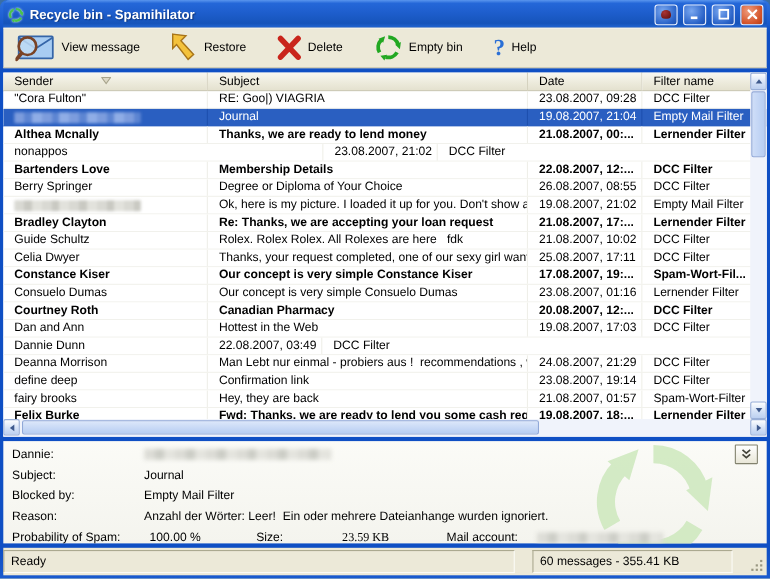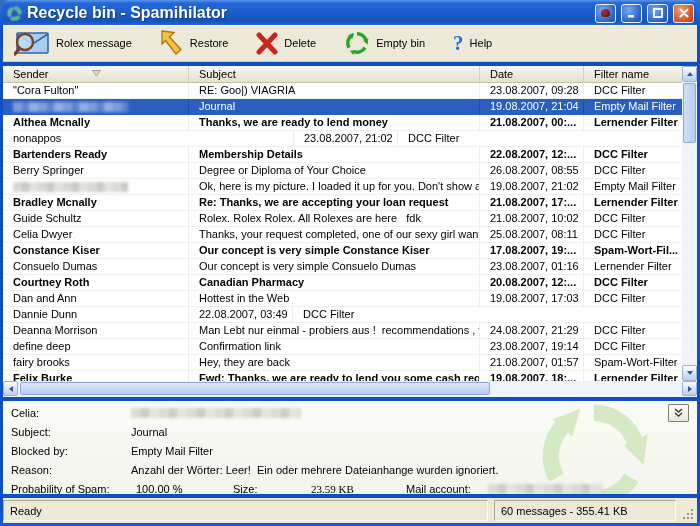--- a/index.html
+++ b/index.html
@@ -3,21 +3,21 @@
 <meta charset="utf-8">
 <style>
   html,body{margin:0;padding:0;}
   body{width:700px;height:526px;font-family:"Liberation Sans",sans-serif;background:#3a6ea5;overflow:hidden;}
   .window{width:700px;height:526px;background:linear-gradient(180deg,#2f72e0,#0f4fc4 30px,#0f4fc4 95%,#1a5ace);
     border-radius:7px 7px 0 0;display:flex;flex-direction:column;padding:0 3px 3px 3px;box-sizing:border-box;}
   
   .titlebar{height:25px;display:flex;align-items:center;gap:5px;padding:2px 3px 0 4px;
     background:linear-gradient(180deg,#5a96ee 0%,#2467d8 12%,#1e5ecd 45%,#1654ba 85%,#2265d2 100%);
     border-radius:6px 6px 0 0;box-sizing:border-box;}
-  .title-text{flex:1;color:#fff;font-size:16px;font-weight:bold;text-shadow:1px 1px 1px #123a80;white-space:nowrap;overflow:hidden;}
+  .title-text{flex:1;color:#fff;font-size:12px;font-weight:bold;text-shadow:1px 1px 1px #123a80;white-space:nowrap;overflow:hidden;}
   .tb-btn{width:21px;height:19px;border-radius:3px;border:1px solid #eef3ff;display:flex;align-items:center;justify-content:center;flex:0 0 auto;box-sizing:border-box;}
   .tb-btn.blue{background:radial-gradient(circle at 35% 30%,#7aa8f0,#2a63c8 70%,#1c4fae);}
   .tb-btn.close{background:radial-gradient(circle at 35% 30%,#f09d7e,#d4552b 65%,#b53c14);}
   .appdot{width:9px;height:8px;border-radius:50% 50% 40% 40%;background:radial-gradient(circle at 35% 30%,#a33,#5a0d0d);}
   
   .toolbar{height:38px;background:#ece9d8;display:flex;align-items:center;gap:22px;padding:0 8px;
     border-bottom:1px solid #cdc9b3;box-shadow:inset 0 1px 0 #fbfaf4;box-sizing:border-box;}
   .tool-btn{display:flex;align-items:center;gap:6px;font-size:11px;color:#000;padding:2px 3px;white-space:nowrap;}
   
   .gapstrip{height:4px;}
@@ -65,21 +65,21 @@
   .d-redacted.small{width:115px;}
   .w-prob-l{width:125px;flex:0 0 125px;}
   .w-prob-v{width:97px;flex:0 0 97px;}
   .w-size-l{width:78px;flex:0 0 78px;}
   .w-size-v{width:95px;flex:0 0 95px;font-family:Liberation Serif, serif;}
   .w-acct-l{width:82px;flex:0 0 82px;}
   .chev-btn{position:absolute;top:3px;right:8px;width:19px;height:16px;border:1px solid #82826e;border-radius:1px;
     background:linear-gradient(180deg,#fff,#e9e7d8);display:flex;align-items:center;justify-content:center;z-index:3;}
   .watermark{position:absolute;right:42px;top:-6px;z-index:1;opacity:.85;}
   
-  .statusbar{height:25px;margin-top:4px;background:#ece9d8;display:flex;align-items:stretch;font-size:11px;color:#000;box-sizing:border-box;padding:2px 2px 2px 0;gap:6px;}
+  .statusbar{height:25px;margin-top:4px;background:#ece9d8;display:flex;align-items:stretch;font-size:11px;color:#000;box-sizing:border-box;padding:2px 2px 2px 0;gap:16px;}
   .spanel{border:1px solid;border-color:#aba990 #fcfbf6 #fcfbf6 #aba990;display:flex;align-items:center;padding:0 6px;box-sizing:border-box;}
   .spanel.left{flex:1;}
   .spanel.right{width:182px;flex:0 0 182px;}
   .grip{width:13px;display:flex;align-items:flex-end;justify-content:flex-end;}
   .gripdot{width:2px;height:2px;background:#9a9782;box-shadow:-4px 0 #9a9782,0 -4px #9a9782,-8px 0 #9a9782,-4px -4px #9a9782,0 -8px #9a9782;margin:0 2px 2px 0;}
   svg{display:block;}
 </style>
 </head>
 <body>
 
@@ -126,21 +126,21 @@
   </div>
 
   <div class="toolbar">
     <span class="tool-btn">
       <svg width="36" height="27" viewBox="0 0 36 27">
         <rect x="3" y="4" width="31" height="20" rx="1" fill="#a8ccf2" stroke="#3565a8" stroke-width="1.6"></rect>
         <path d="M3 5 L18.5 15 L34 5" fill="none" stroke="#3565a8" stroke-width="1.6"></path>
         <circle cx="11" cy="13" r="8" fill="rgba(190,218,245,0.85)" stroke="#7a4326" stroke-width="2.4"></circle>
         <line x1="5.5" y1="19.5" x2="1" y2="25" stroke="#7a4326" stroke-width="3.4" stroke-linecap="round"></line>
       </svg>
-      <span>Rolex message</span>
+      <span>View message</span>
     </span>
     <span class="tool-btn">
       <svg width="24" height="26" viewBox="0 0 24 26">
         <polygon points="2,1 14,2.5 9.5,7 21,19.5 16,24 5.5,10.5 2,14" fill="#f4c23c" stroke="#a8751a" stroke-width="1.3"></polygon>
       </svg>
       <span>Restore</span>
     </span>
     <span class="tool-btn">
       <svg width="22" height="24" viewBox="0 0 22 24">
         <path d="M3 4 L19 21 M19 4 L3 21" stroke="#c9251b" stroke-width="5" stroke-linecap="round"></path>
@@ -199,53 +199,53 @@
           <div class="cell c-subject">Thanks, we are ready to lend money</div>
           <div class="cell c-date">21.08.2007, 00:...</div>
           <div class="cell c-filter">Lernender Filter</div>
         </div>
         <div class="trow">
           <div class="cell c-subject">nonappos</div>
           <div class="cell c-date">23.08.2007, 21:02</div>
           <div class="cell c-filter">DCC Filter</div>
         </div>
         <div class="trow bold">
-          <div class="cell c-sender">Bartenders Ready</div>
+          <div class="cell c-sender">Bartenders Love</div>
           <div class="cell c-subject">Membership Details</div>
           <div class="cell c-date">22.08.2007, 12:...</div>
           <div class="cell c-filter">DCC Filter</div>
         </div>
         <div class="trow">
           <div class="cell c-sender">Berry Springer</div>
           <div class="cell c-subject">Degree or Diploma of Your Choice</div>
           <div class="cell c-date">26.08.2007, 08:55</div>
           <div class="cell c-filter">DCC Filter</div>
         </div>
         <div class="trow">
           <div class="cell c-sender"><span class="redacted"></span></div>
           <div class="cell c-subject">Ok, here is my picture. I loaded it up for you. Don't show any...</div>
           <div class="cell c-date">19.08.2007, 21:02</div>
           <div class="cell c-filter">Empty Mail Filter</div>
         </div>
         <div class="trow bold">
-          <div class="cell c-sender">Bradley Mcnally</div>
+          <div class="cell c-sender">Bradley Clayton</div>
           <div class="cell c-subject">Re: Thanks, we are accepting your loan request</div>
           <div class="cell c-date">21.08.2007, 17:...</div>
           <div class="cell c-filter">Lernender Filter</div>
         </div>
         <div class="trow">
           <div class="cell c-sender">Guide Schultz</div>
           <div class="cell c-subject">Rolex. Rolex Rolex. All Rolexes are here   fdk</div>
           <div class="cell c-date">21.08.2007, 10:02</div>
           <div class="cell c-filter">DCC Filter</div>
         </div>
         <div class="trow">
           <div class="cell c-sender">Celia Dwyer</div>
           <div class="cell c-subject">Thanks, your request completed, one of our sexy girl wants t...</div>
-          <div class="cell c-date">25.08.2007, 08:11</div>
+          <div class="cell c-date">25.08.2007, 17:11</div>
           <div class="cell c-filter">DCC Filter</div>
         </div>
         <div class="trow bold">
           <div class="cell c-sender">Constance Kiser</div>
           <div class="cell c-subject">Our concept is very simple Constance Kiser</div>
           <div class="cell c-date">17.08.2007, 19:...</div>
           <div class="cell c-filter">Spam-Wort-Fil...</div>
         </div>
         <div class="trow">
           <div class="cell c-sender">Consuelo Dumas</div>
@@ -324,21 +324,21 @@
       <svg width="122" height="122" viewBox="0 0 48 48">
           <use href="#recycle-sym"></use>
         </svg>
     </span>
     <span class="chev-btn">
       <svg width="11" height="10" viewBox="0 0 11 10">
         <path d="M2 1 L5.5 4 L9 1 M2 5 L5.5 8 L9 5" fill="none" stroke="#44443a" stroke-width="1.5"></path>
       </svg>
     </span>
     <div class="drow">
-      <span class="dlabel">Celia:</span>
+      <span class="dlabel">Dannie:</span>
       <span class="d-redacted"></span>
     </div>
     <div class="drow">
       <span class="dlabel">Subject:</span>
       <span class="dvalue">Journal</span>
     </div>
     <div class="drow">
       <span class="dlabel">Blocked by:</span>
       <span class="dvalue">Empty Mail Filter</span>
     </div>

